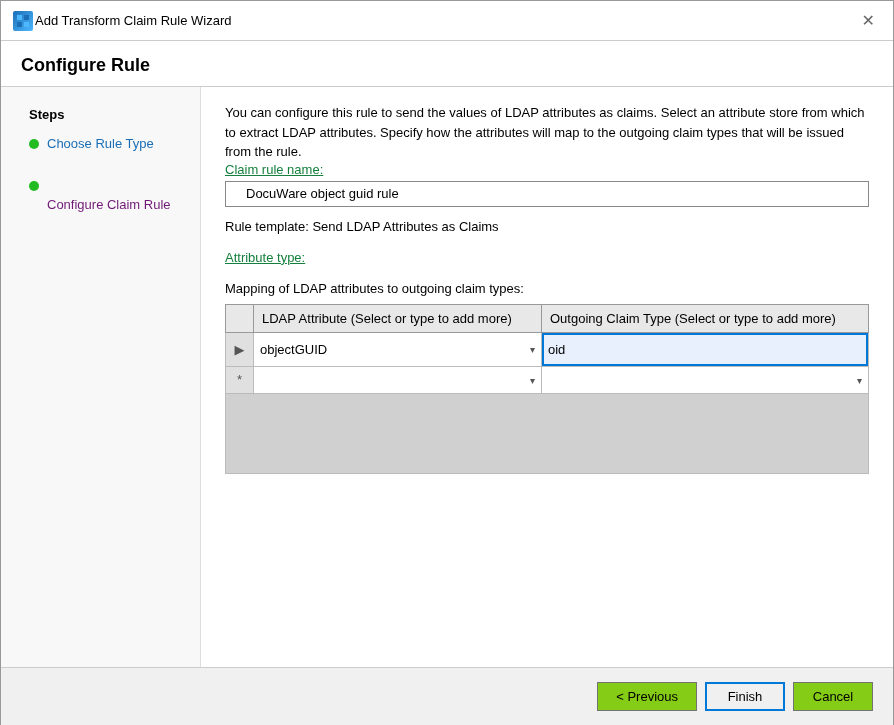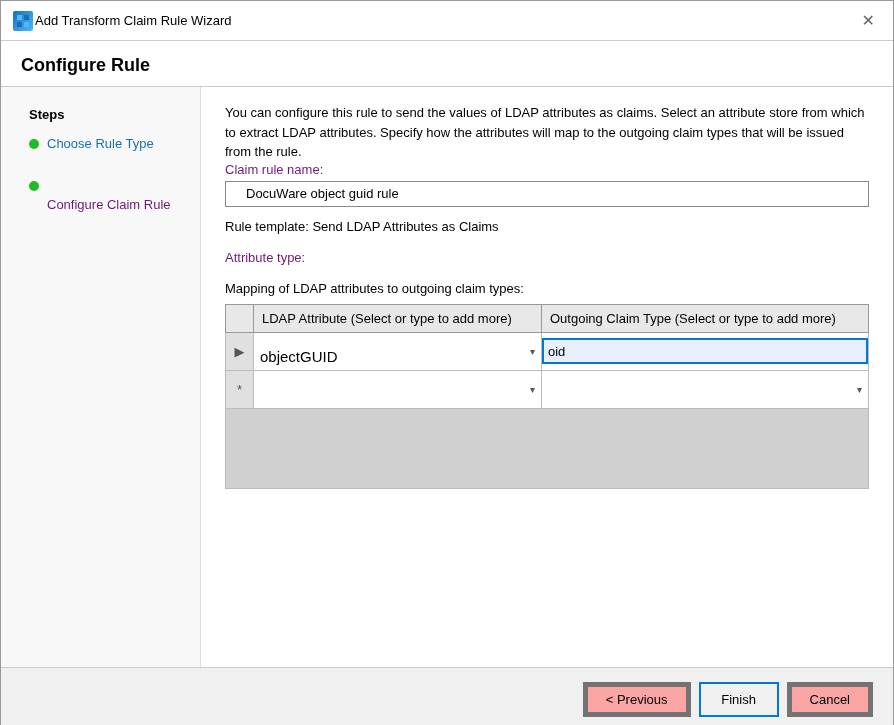--- a/index.html
+++ b/index.html
@@ -111,21 +111,22 @@
     }
     .description {
       font-size: 13px;
       color: #000;
       margin-bottom: 0;
       line-height: 1.5;
     }
     .field-label {
       font-size: 13px;
       margin-bottom: 4px;
-      color: #701a75;
+      color: #15803d;
+      text-decoration: underline;
     }
     .text-input {
       width: 100%;
       padding: 4px 20px;
       font-size: 13px;
       border: 1px solid #888;
       margin-bottom: 12px;
       background: #fff;
       height: 26px;
     }
@@ -202,30 +203,29 @@
       top: 50%;
       transform: translateY(-50%);
       pointer-events: none;
       font-size: 10px;
       color: #555;
     }
     .cell-select {
       width: 100%;
       height: 26px;
       padding: 2px 20px 2px 6px;
-      font-size: 15px;
+      font-size: 13px;
       border: none;
       background: transparent;
       appearance: none;
-      margin-top: 11px;
       -webkit-appearance: none;
     }
     .cell-input {
       width: 100%;
-      height: 26px;
+      height: 33px;
       padding: 8px 6px;
       font-size: 13px;
       border: none;
       background: #e8f0fe;
       outline: 2px solid #0078d7;
       outline-offset: -2px;
     }
     .empty-rows {
       height: 80px;
       background: #d0d0d0;
@@ -234,23 +234,23 @@
       display: flex;
       justify-content: flex-end;
       gap: 8px;
       padding: 14px 20px;
       background: #f0f0f0;
       border-top: 1px solid #ccc;
     }
     .footer-btn {
       padding: 5px 18px;
       font-size: 13px;
-      border: 5px solid #737373;
+      border: 1px solid #737373;
       cursor: pointer;
-      background: #fca5a5;
+      background: #84cc16;
       min-width: 80px;
     }
     .footer-btn.primary {
       background: #f0f0f0;
       border: 2px solid #0078d7;
     }
   </style>
 </head>
 <body>
 

